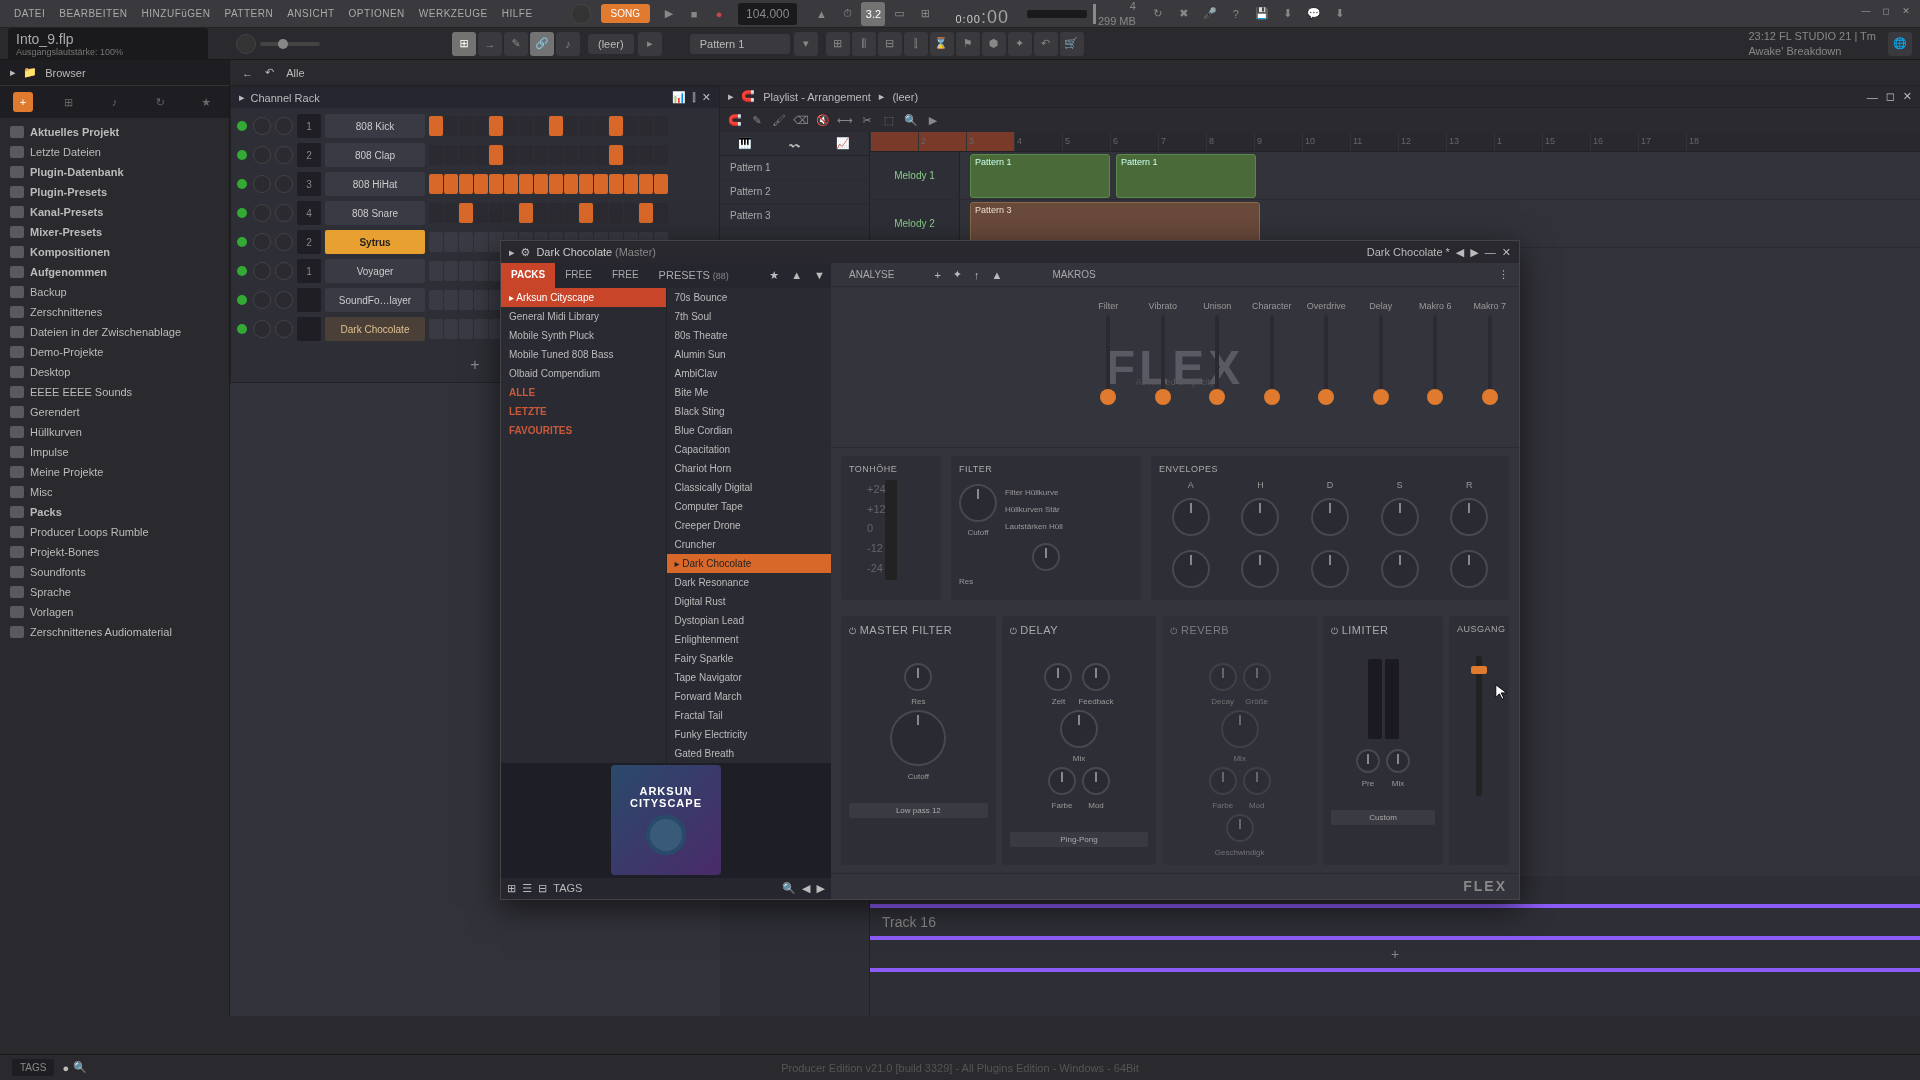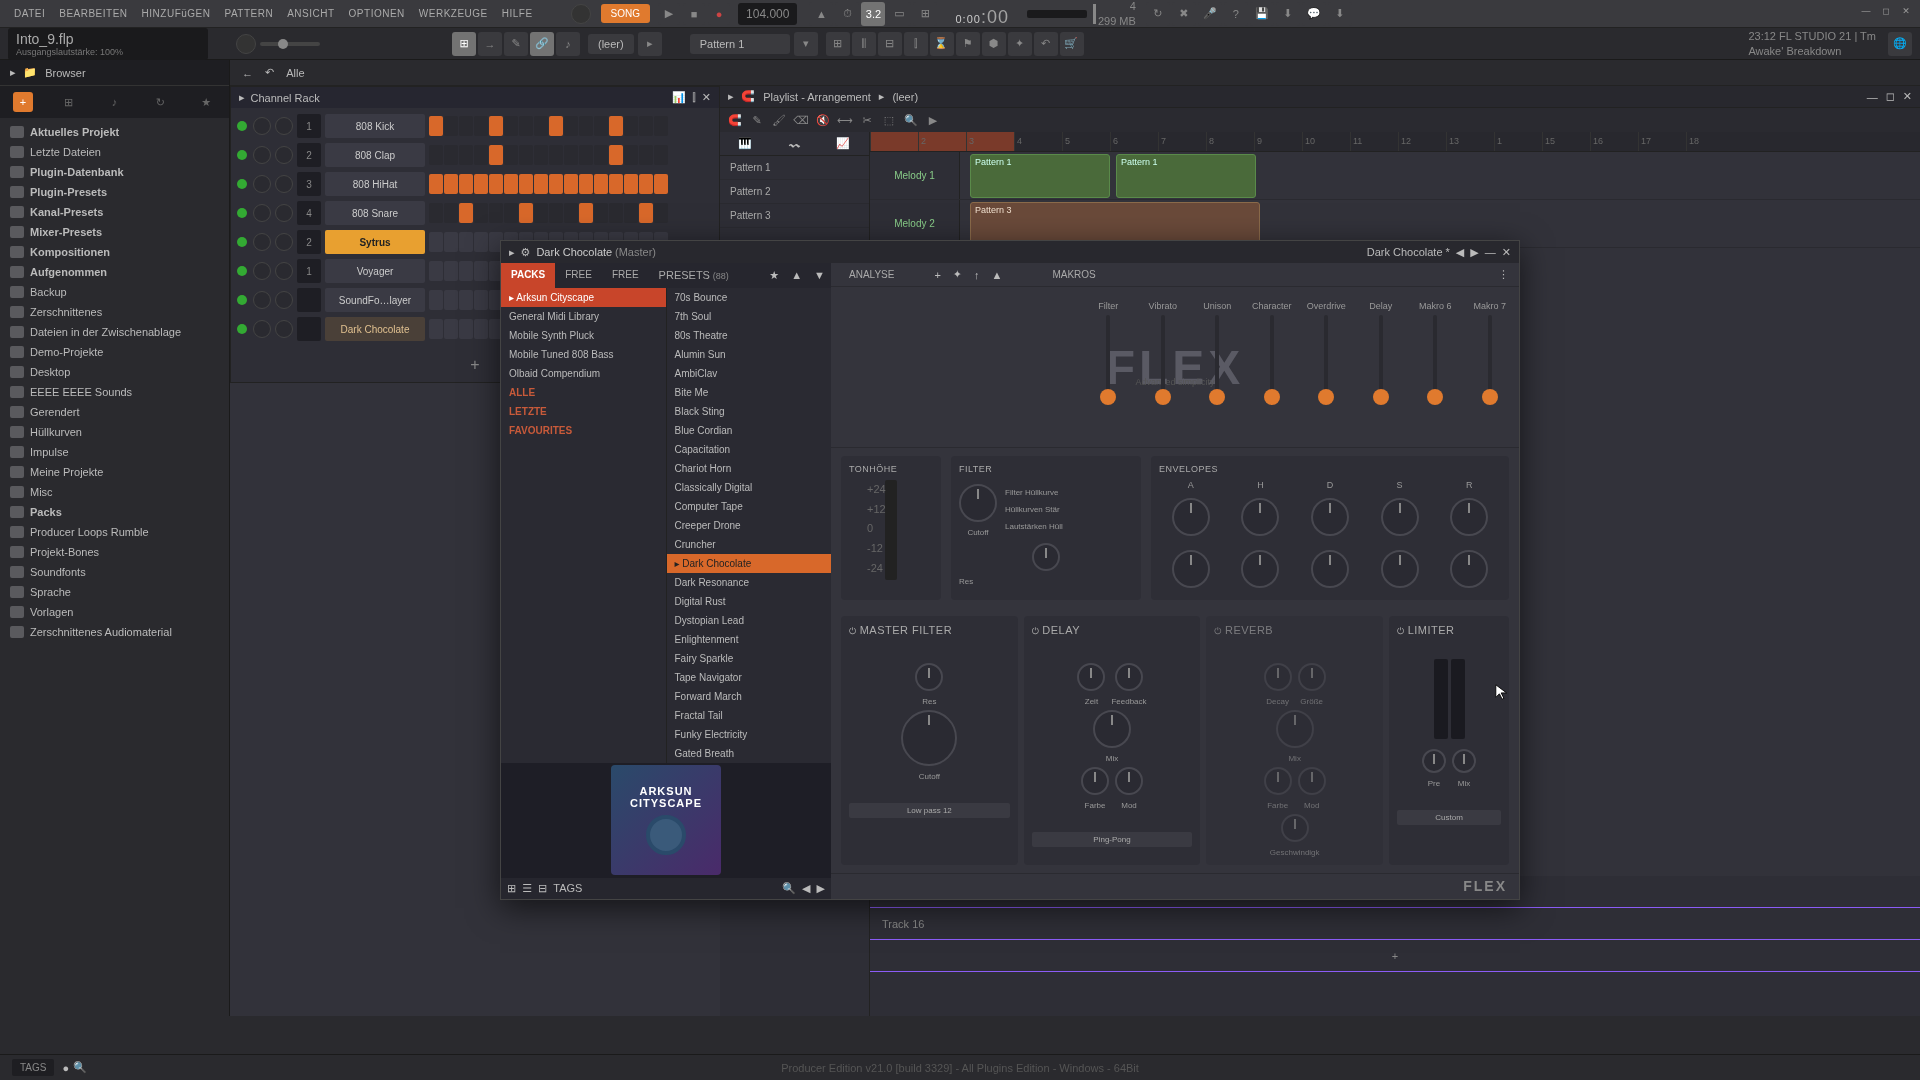--- a/index.html
+++ b/index.html
@@ -66,21 +66,21 @@
 .ruler-num{width:48px;font-size:9px;color:#666;padding:4px 2px;border-left:1px solid #333}
 .ruler-num.hl{background:#7a3a2a}
 .track-area{position:relative}
 .track-row{height:48px;border-bottom:1px solid #2a2a30;position:relative;display:flex}
 .track-label{width:90px;background:#2e2e36;border-right:1px solid #222;display:flex;align-items:center;justify-content:center;color:#aaa;font-size:10px}
 .track-label.green{color:#8c8}
 .clip{position:absolute;height:44px;top:2px;border-radius:3px;overflow:hidden;padding:2px 4px;font-size:9px}
 .clip.green{background:#4a6a3a;border:1px solid #5a8a4a;color:#cfe}
 .clip.brown{background:#6a4a3a;border:1px solid #8a6a4a;color:#edc}
 .track-bottom{position:absolute;bottom:0;left:0;right:0;height:140px;background:#2e2e36}
-.tb-row{height:32px;border-bottom:1px solid #8b5cf6;display:flex;align-items:center;padding:0 12px;color:#888;font-size:11px}
+.tb-row{height:32px;border-bottom:4px solid #8b5cf6;display:flex;align-items:center;padding:0 12px;color:#888;font-size:14px}
 .flex-window{position:absolute;left:500px;top:240px;width:1020px;height:660px;background:#2e2e36;border:1px solid #444;box-shadow:0 8px 30px rgba(0,0,0,0.6);z-index:100}
 .flex-titlebar{height:22px;background:#28282e;display:flex;align-items:center;padding:0 8px;gap:6px}
 .flex-title{color:#ccc;font-size:10px}
 .flex-title .master{color:#888}
 .flex-titlebar-right{margin-left:auto;display:flex;align-items:center;gap:6px}
 .flex-body{display:flex;height:calc(100% - 22px)}
 .flex-browser{width:330px;background:#2a2a32;display:flex;flex-direction:column}
 .fb-tabs{display:flex;height:26px;background:#26262e}
 .fb-tab{padding:6px 10px;color:#aaa;font-size:10px;position:relative}
 .fb-tab.active{background:#c8452a;color:#fff;font-weight:bold}
@@ -966,20 +966,24 @@
                 <div class="knob" style="width:24px;height:24px"></div>
                 <div class="knob-label">Pre</div>
               </div>
             <div class="fx-k">
                 <div class="knob" style="width:24px;height:24px"></div>
                 <div class="knob-label">Mix</div>
               </div>
           </div>
           <div class="fx-btn">Custom</div>
         </div>
+        <div class="fx-panel" style="max-width:60px">
+          <div class="fx-title">AUSGANG</div>
+          <div class="out-slider"></div>
+        </div>
       </div>
       <div class="flex-footer">
         <div class="flex-brand">FLEX</div>
       </div>
     </div>
   </div>
 </div>
 
 <div class="cursor" style="left:1494px;top:683px">
   <svg viewBox="0 0 20 20">

